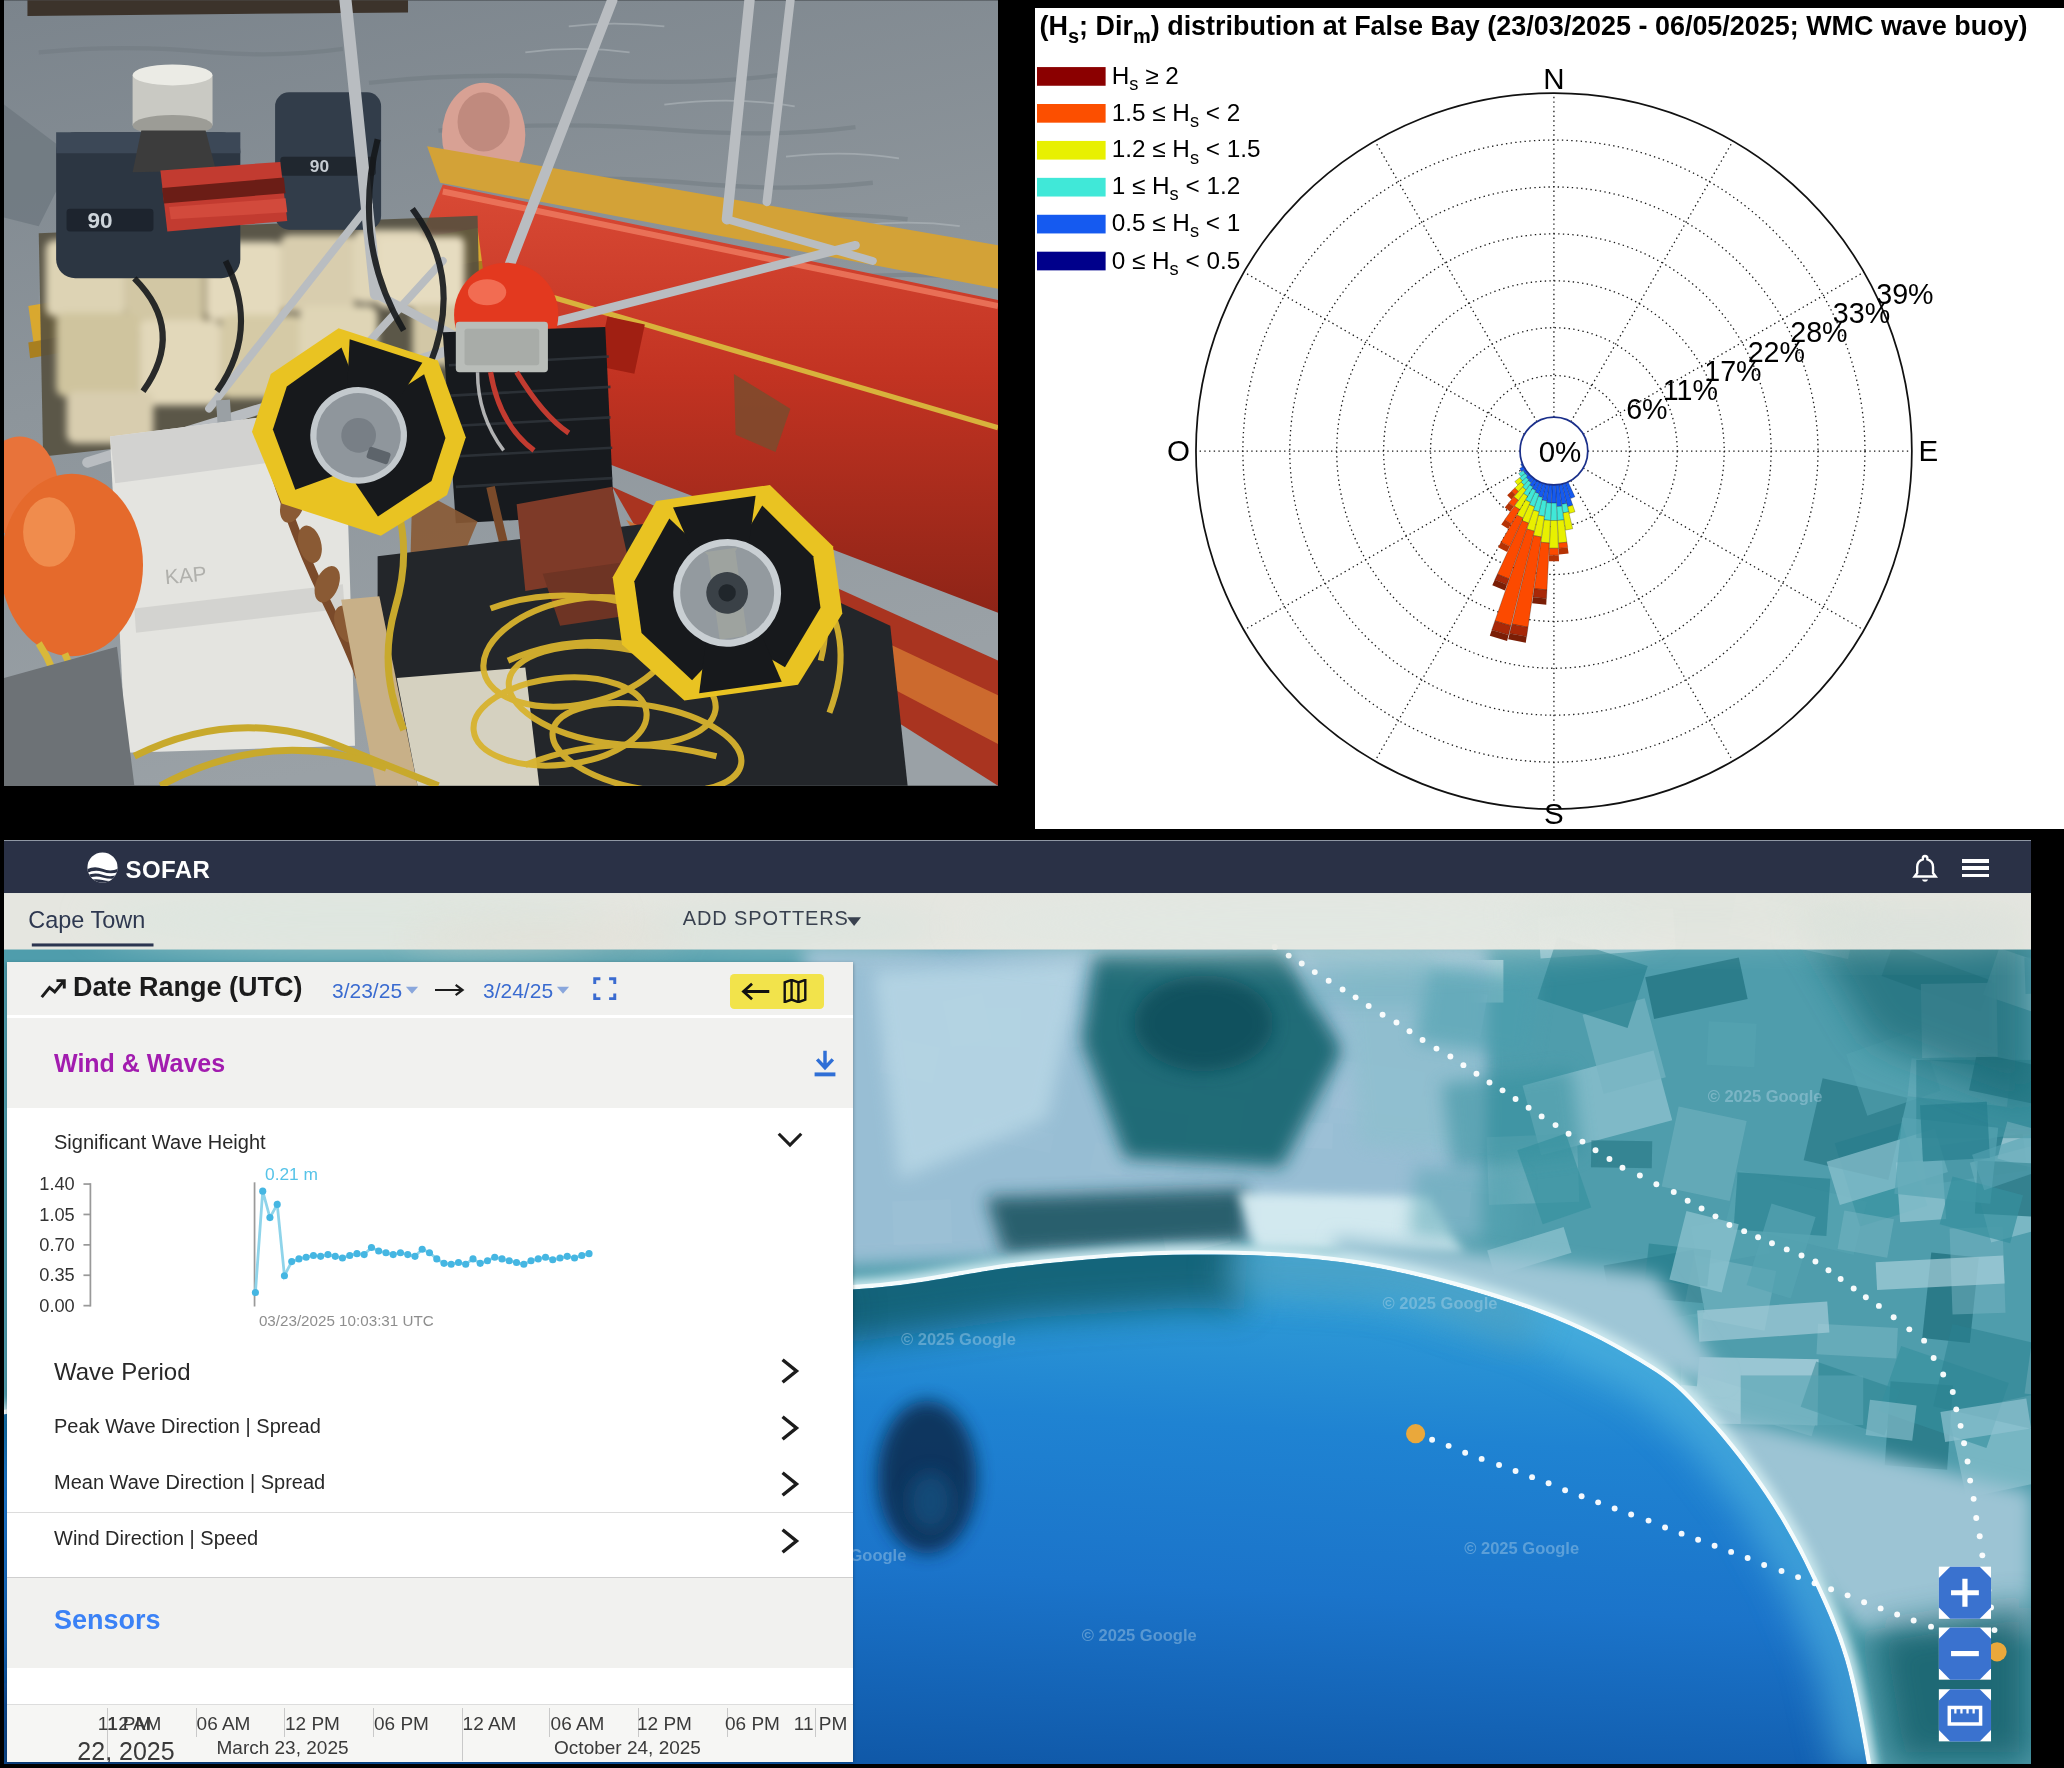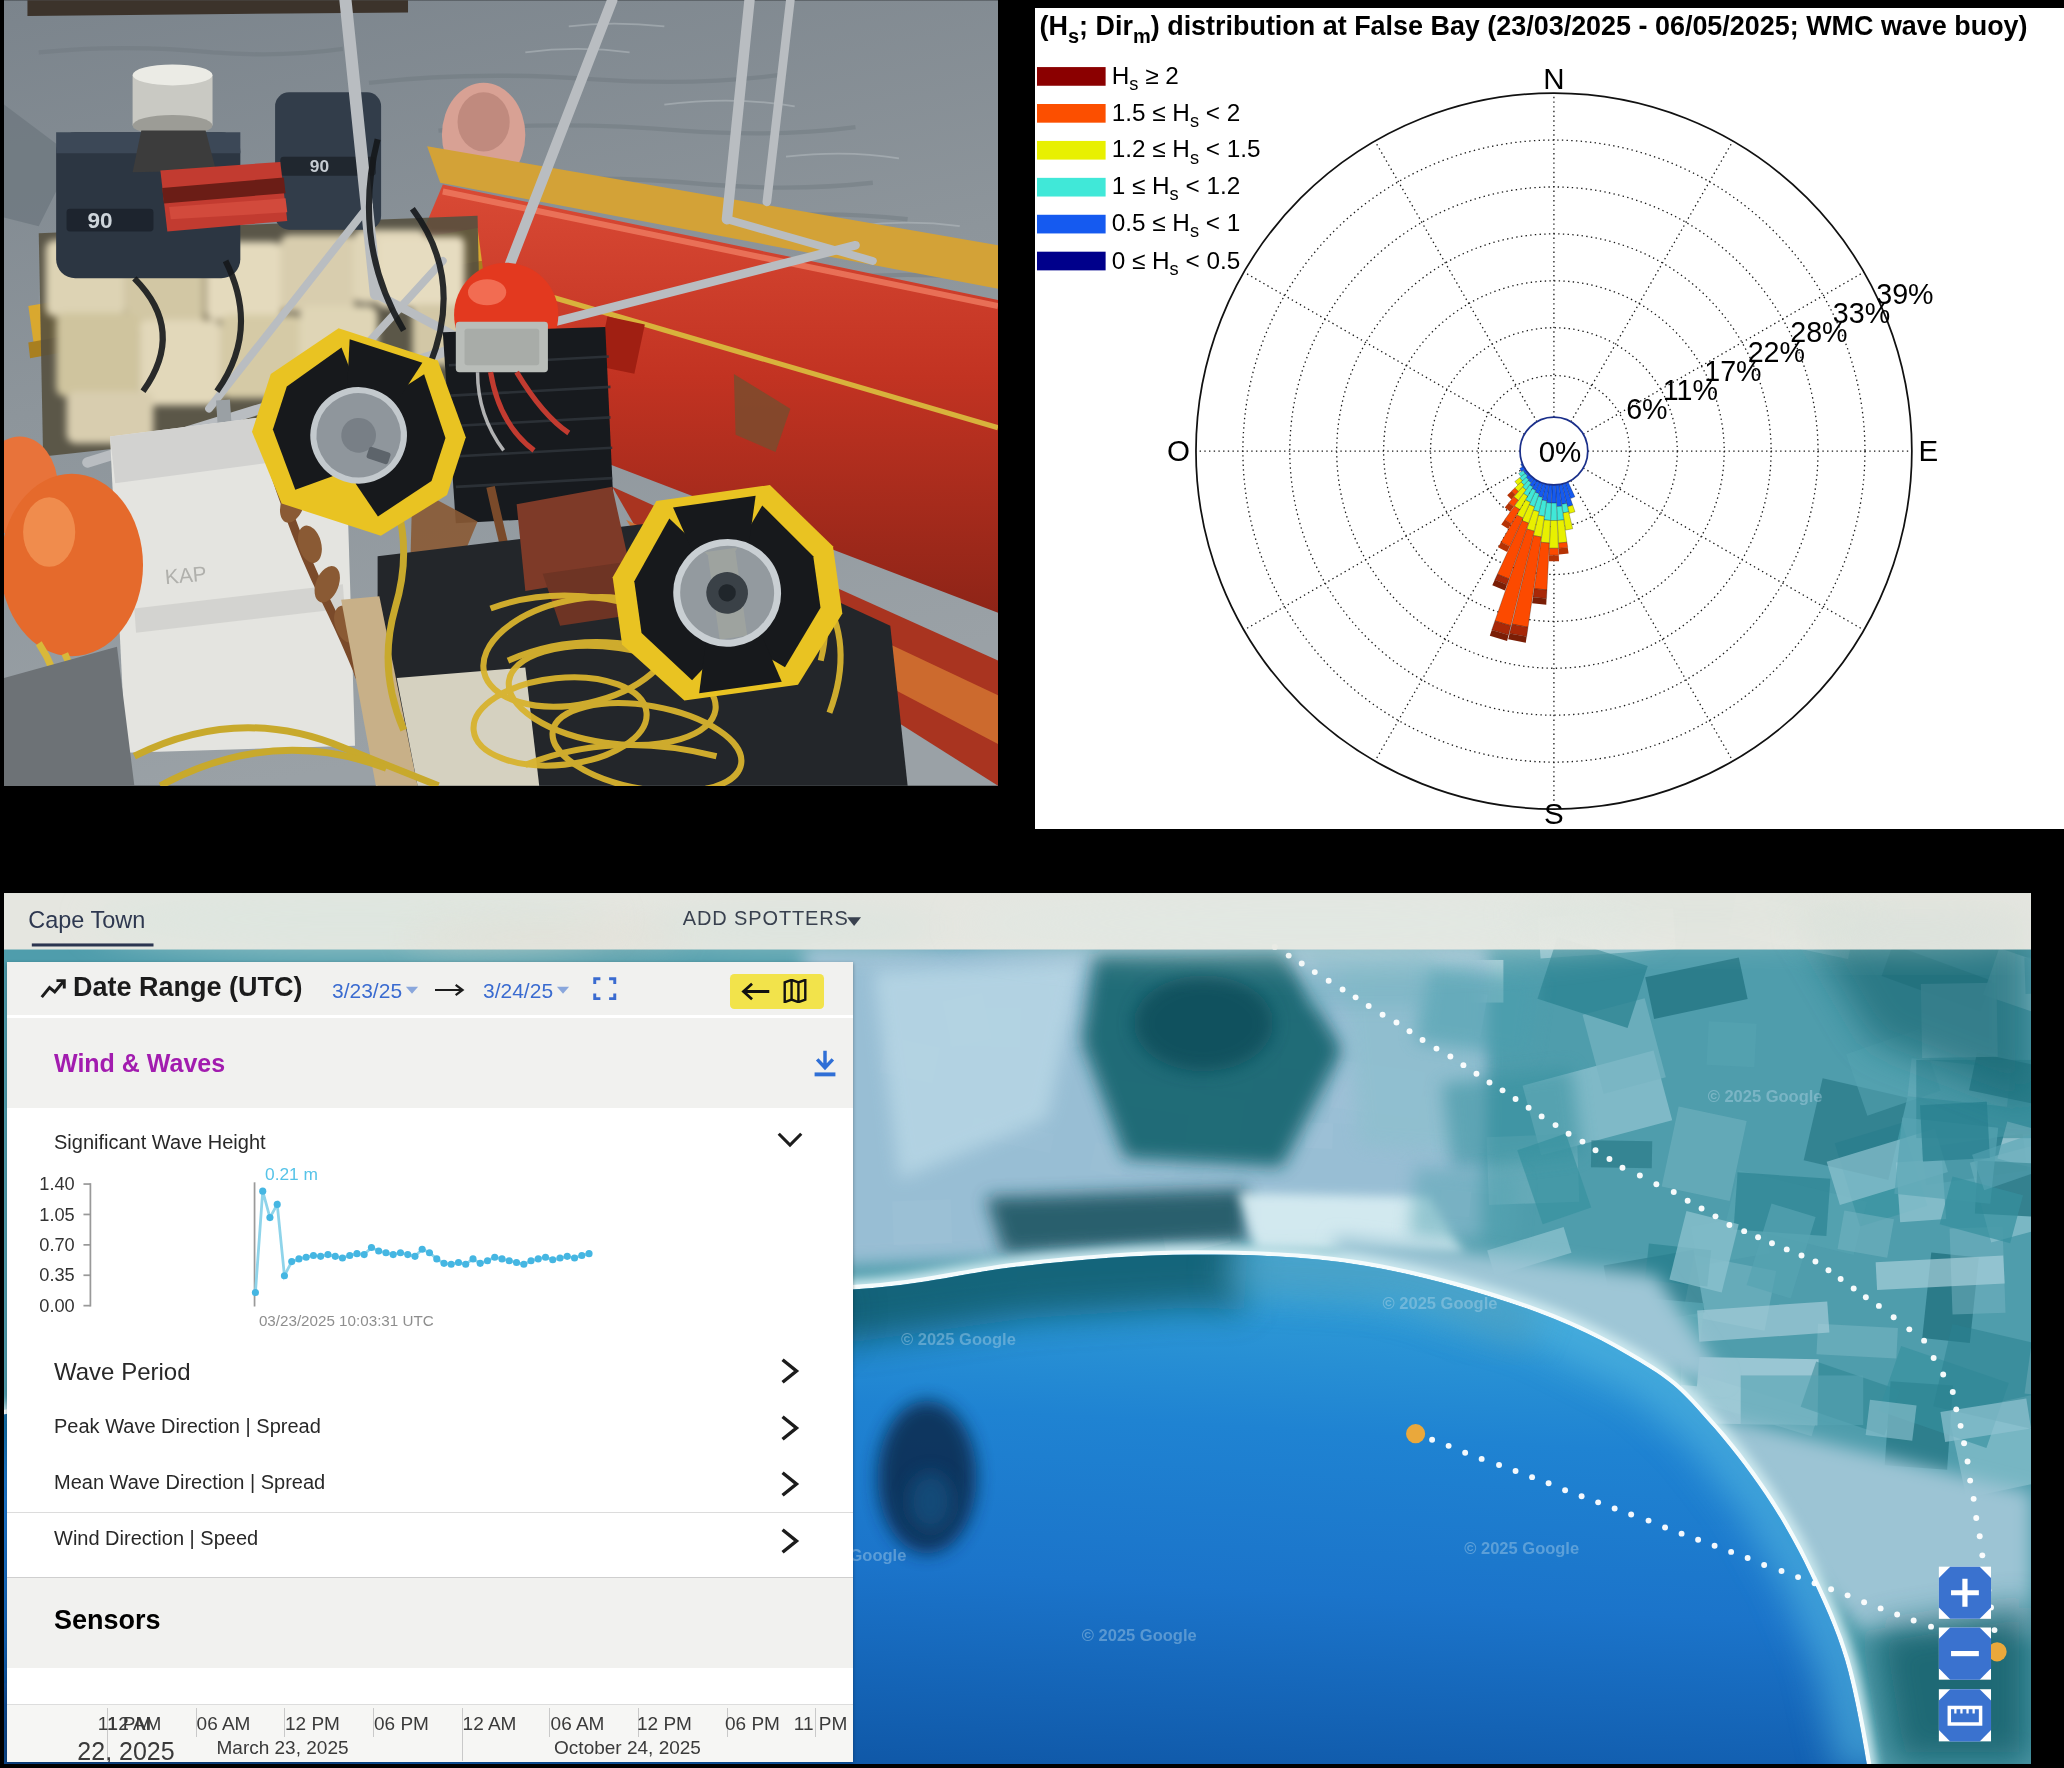--- a/index.html
+++ b/index.html
@@ -323,20 +323,45 @@
       <text x="853" y="407" text-anchor="middle" font-size="33" fill="#000">22%</text>
       <text x="902" y="385" text-anchor="middle" font-size="33" fill="#000">28%</text>
       <text x="951" y="363" text-anchor="middle" font-size="33" fill="#000">33%</text>
       <text x="1001" y="341" text-anchor="middle" font-size="33" fill="#000">39%</text>
 <text x="597.0" y="93" text-anchor="middle" font-size="34" fill="#000">N</text>
 <text x="597.0" y="939" text-anchor="middle" font-size="34" fill="#000">S</text>
 <text x="1028" y="521" text-anchor="middle" font-size="34" fill="#000">E</text>
 <text x="165" y="521" text-anchor="middle" font-size="34" fill="#000">O</text>
 </svg></div>
   <div class="abs" id="dash">
+    <div class="abs" id="navbar">
+      <svg class="abs" style="left:83px;top:11.3px" width="31" height="31" viewBox="0 0 36 36">
+        <defs>
+          <clipPath id="lc">
+            <circle cx="18" cy="18" r="17.5"></circle>
+          </clipPath>
+        </defs>
+        <circle cx="18" cy="18" r="17.5" fill="#fff"></circle>
+        <g clip-path="url(#lc)" fill="#2a3146">
+          <path d="M-2 21 Q 8 15 18 19.5 T 38 18.5 L38 23 Q 28 26.5 18 23 T -2 25.5 Z"></path>
+          <path d="M-2 28 Q 8 23 18 26.5 T 38 25.5 L38 30 Q 28 32.5 18 29.5 T -2 32 Z"></path>
+          <path d="M-2 34 Q 8 30 18 32.5 T 38 31.5 L38 37 L-2 37 Z"></path>
+        </g>
+      </svg>
+      <div class="abs" style="left:122px;top:14.8px;font-size:24px;font-weight:bold;color:#fff;letter-spacing:0.4px;">SOFAR</div>
+      <svg class="abs" style="left:1907px;top:13px" width="28" height="29.5" viewBox="0 0 25.6 27.2">
+        <path d="M12.8 1.8 a2.2 2.2 0 0 1 2.2 2.2 v0.9 a7.4 7.4 0 0 1 5.2 7 V17.5 l2.4 3.2 H3.2 l2.4-3.2 v-5.6 a7.4 7.4 0 0 1 5.2-7 V4 a2.2 2.2 0 0 1 2-2.2 Z" fill="none" stroke="#fff" stroke-width="2.2"></path>
+        <path d="M10 23.5 a2.9 2.9 0 0 0 5.6 0 Z" fill="#fff"></path>
+      </svg>
+      <div class="abs" style="left:1958px;top:18px;width:27px;">
+        <div style="height:3.5px;background:#fff;margin-bottom:3.9px;"></div>
+        <div style="height:3.5px;background:#fff;margin-bottom:3.9px;"></div>
+        <div style="height:3.5px;background:#fff;"></div>
+      </div>
+    </div>
     <div class="abs" id="mapc"><svg width="2027" height="871" viewBox="0 0 2332 1002">
 <defs>
   <linearGradient id="wg" x1="0.35" y1="0" x2="0.12" y2="1">
     <stop offset="0" stop-color="#2f9bd6"></stop>
     <stop offset="0.25" stop-color="#1f83d2"></stop>
     <stop offset="0.55" stop-color="#1b74ca"></stop>
     <stop offset="1" stop-color="#0d52a0"></stop>
   </linearGradient>
   <filter id="bl6" x="-40%" y="-40%" width="180%" height="180%">
             <feGaussianBlur stdDeviation="6"></feGaussianBlur>
@@ -732,21 +757,21 @@
         <path d="M4 2 L20 15 L4 28" fill="none" stroke="#1c1c1c" stroke-width="4"></path>
       </svg>
       <svg class="abs" style="left:772px;top:509px" width="21" height="26" viewBox="0 0 24 30">
         <path d="M4 2 L20 15 L4 28" fill="none" stroke="#1c1c1c" stroke-width="4"></path>
       </svg>
       <svg class="abs" style="left:772px;top:566px" width="21" height="26" viewBox="0 0 24 30">
         <path d="M4 2 L20 15 L4 28" fill="none" stroke="#1c1c1c" stroke-width="4"></path>
       </svg>
 
       <div class="abs" style="left:0;top:615px;width:846px;height:90px;background:#f1f1ef;border-top:0.9px solid #cfcfcf;"></div>
-      <div class="abs" style="left:47px;top:643px;font-size:27px;font-weight:bold;color:#000000;">Sensors</div>
+      <div class="abs" style="left:47px;top:643px;font-size:27px;font-weight:bold;color:#3b82f6;">Sensors</div>
 
       <div class="abs" id="tl" style="left:0;top:742px;width:846px;height:57px;background:#f6f6f4;border-top:0.9px solid #ddd;">
         <div class="abs" style="left:100px;top:2.6px;width:0.9px;height:53px;background:#c9c9c9;"></div>
         <div class="abs" style="left:189px;top:2.6px;width:0.9px;height:29.5px;background:#c9c9c9;"></div>
         <div class="abs" style="left:277px;top:2.6px;width:0.9px;height:29.5px;background:#c9c9c9;"></div>
         <div class="abs" style="left:366px;top:2.6px;width:0.9px;height:29.5px;background:#c9c9c9;"></div>
         <div class="abs" style="left:455px;top:2.6px;width:0.9px;height:53px;background:#c9c9c9;"></div>
         <div class="abs" style="left:542px;top:2.6px;width:0.9px;height:29.5px;background:#c9c9c9;"></div>
         <div class="abs" style="left:631px;top:2.6px;width:0.9px;height:29.5px;background:#c9c9c9;"></div>
         <div class="abs" style="left:720px;top:2.6px;width:0.9px;height:29.5px;background:#c9c9c9;"></div>

